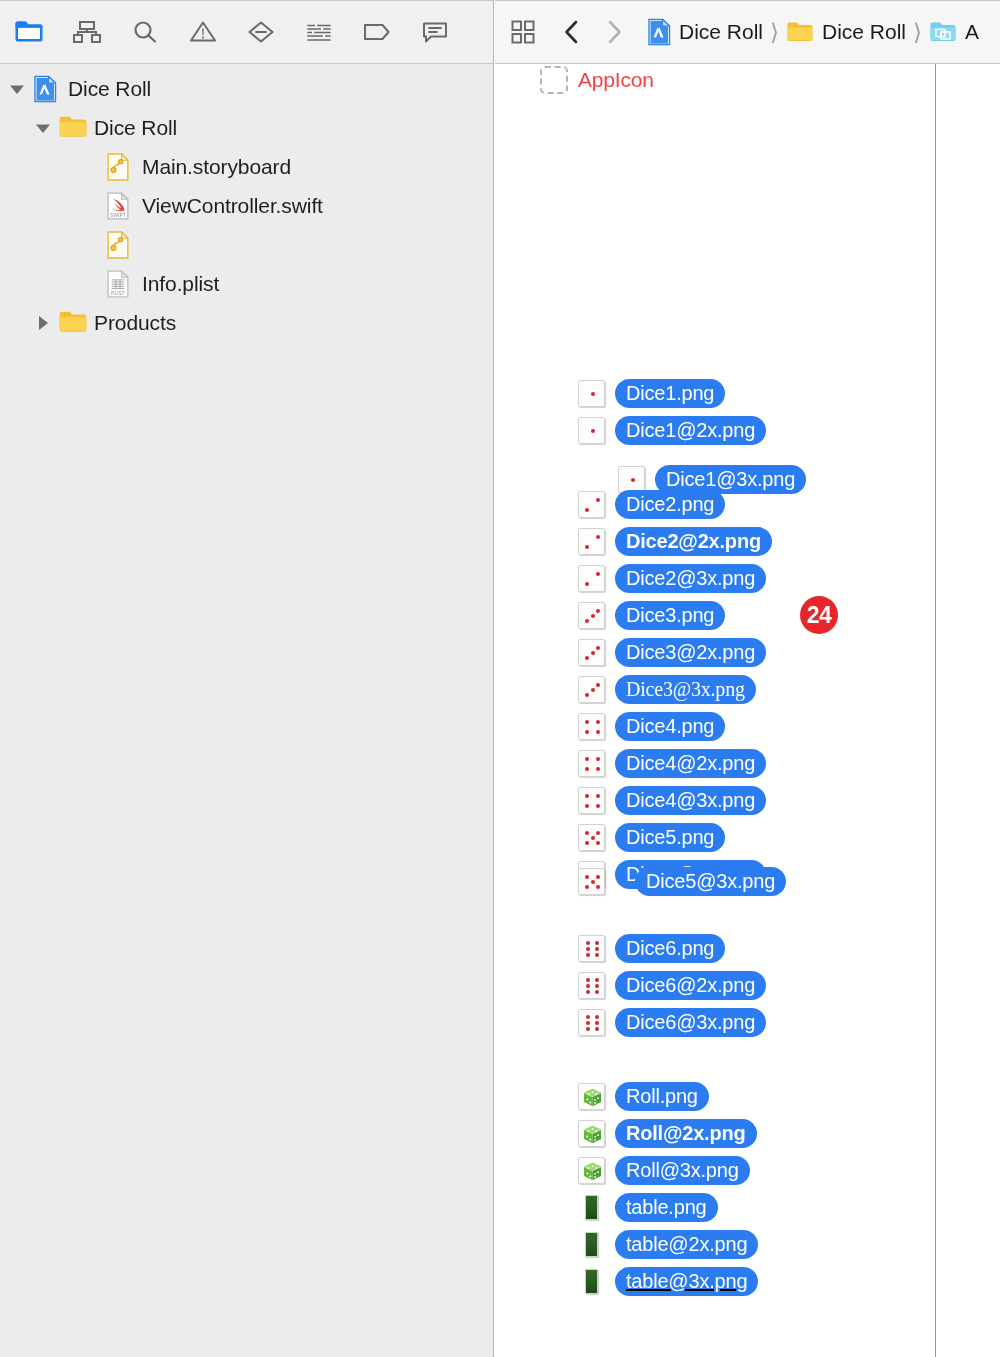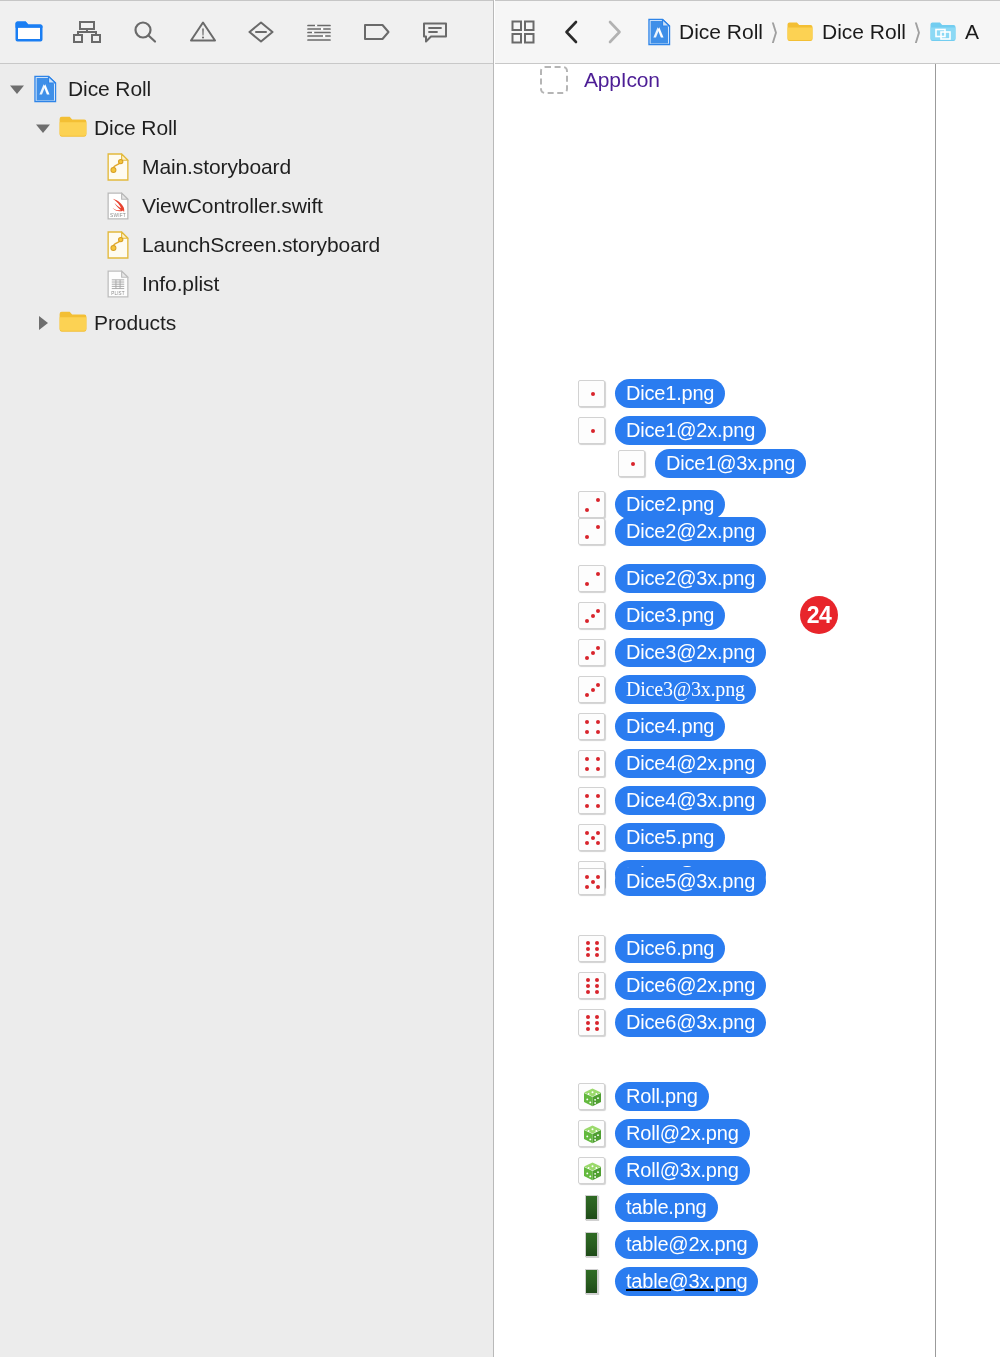--- a/index.html
+++ b/index.html
@@ -160,23 +160,22 @@
   }
   .appicon-well {
     width: 28px; height: 28px;
     border: 2px dashed #b5b5b5;
     border-radius: 5px;
     margin-right: 10px;
     background: #ffffff;
   }
   .appicon-label {
     font-size: 21px;
-    color: #4c1d95;
+    color: #ef4444;
     letter-spacing: -0.2px;
-    margin-left: 6px;
   }
 
   
   .asset-list { position: absolute; left: 0; top: 0; width: 100%; }
 
   .asset-row {
     position: absolute;
     left: 83px;
     height: 30px;
     display: flex;
@@ -413,21 +412,20 @@
             <svg width="24" height="28" viewBox="0 0 22 27">
       <path d="M1.5 1h13L20.5 7v19H1.5z" fill="#fefbf0" stroke="#e2b93c" stroke-width="1.3"></path>
       <path d="M14.5 1L20.5 7h-6z" fill="#fdf0c8" stroke="#e2b93c" stroke-width="1.1" stroke-linejoin="round"></path>
       <g fill="none" stroke="#e2a92c" stroke-width="1.4">
         <path d="M13.5 8.5c0 3-7 2.5-7 6.5"></path>
       </g>
       <circle cx="13.6" cy="8.3" r="2.1" fill="#f5c53a" stroke="#d79f24" stroke-width="1"></circle>
       <circle cx="6.6" cy="16.4" r="2.4" fill="#f5c53a" stroke="#d79f24" stroke-width="1"></circle>
     </svg>
           </span>
-          <span>LaunchScreen.storyboard</span>
         </div>
         <div class="tree-row indent-2">
           <span class="disc">
             <svg width="22" height="22" viewBox="0 0 22 22"></svg>
           </span>
           <span class="tree-icon">
             <svg width="24" height="28" viewBox="0 0 22 27">
       <path d="M1.5 1h13L20.5 7v19H1.5z" fill="#fdfdfd" stroke="#bdbdbd" stroke-width="1.2"></path>
       <path d="M14.5 1L20.5 7h-6z" fill="#e8e8e8" stroke="#bdbdbd" stroke-width="1.1" stroke-linejoin="round"></path>
       <g stroke="#a6a6a6" stroke-width="0.9">
@@ -544,38 +542,38 @@
             <span class="pill">Dice1.png</span>
           </div>
           <div class="asset-row" style="top: 351px;">
             <div class="asset-thumb">
               <div class="die">
                 <span class="pip" style="left: 8.5px; top: 8.5px;"></span>
               </div>
             </div>
             <span class="pill">Dice1@2x.png</span>
           </div>
-          <div class="asset-row" style="top: 384px; padding-left: 40px;">
+          <div class="asset-row" style="top: 400px; padding-left: 40px;">
             <div class="asset-thumb">
               <div class="die">
                 <span class="pip" style="left: 8.5px; top: 8.5px;"></span>
               </div>
             </div>
             <span class="pill">Dice1@3x.png</span>
           </div>
           <div class="asset-row" style="top: 425px;">
             <div class="asset-thumb">
               <div class="die">
                 <span class="pip" style="left: 13.54px; top: 3.46px;"></span>
                 <span class="pip" style="left: 3.46px; top: 13.54px;"></span>
               </div>
             </div>
             <span class="pill">Dice2.png</span>
           </div>
-          <div class="asset-row" style="top: 452px;">
+          <div class="asset-row" style="top: 462px; font-weight: bold;">
             <div class="asset-thumb">
               <div class="die">
                 <span class="pip" style="left: 13.54px; top: 3.46px;"></span>
                 <span class="pip" style="left: 3.46px; top: 13.54px;"></span>
               </div>
             </div>
             <span class="pill">Dice2@2x.png</span>
           </div>
           <div class="asset-row" style="top: 499px;">
             <div class="asset-thumb">
@@ -666,21 +664,21 @@
               <div class="die">
                 <span class="pip" style="left: 3.04px; top: 3.04px;"></span>
                 <span class="pip" style="left: 13.96px; top: 3.04px;"></span>
                 <span class="pip" style="left: 8.5px; top: 8.5px;"></span>
                 <span class="pip" style="left: 3.04px; top: 13.96px;"></span>
                 <span class="pip" style="left: 13.96px; top: 13.96px;"></span>
               </div>
             </div>
             <span class="pill">Dice5@2x.png</span>
           </div>
-          <div class="asset-row" style="top: 802px;">
+          <div class="asset-row" style="top: 802px; gap: 20px;">
             <div class="asset-thumb">
               <div class="die">
                 <span class="pip" style="left: 3.04px; top: 3.04px;"></span>
                 <span class="pip" style="left: 13.96px; top: 3.04px;"></span>
                 <span class="pip" style="left: 8.5px; top: 8.5px;"></span>
                 <span class="pip" style="left: 3.04px; top: 13.96px;"></span>
                 <span class="pip" style="left: 13.96px; top: 13.96px;"></span>
               </div>
             </div>
             <span class="pill">Dice5@3x.png</span>
@@ -737,21 +735,21 @@
       <circle cx="5.3" cy="12.4" r="0.95"></circle>
                     <circle cx="8.3" cy="15.4" r="0.95"></circle>
       <circle cx="13.1" cy="12.8" r="0.9"></circle>
                     <circle cx="16" cy="11.2" r="0.9"></circle>
                     <circle cx="13.1" cy="16" r="0.9"></circle>
     </g>
   </svg></div>
             </div>
             <span class="pill">Roll.png</span>
           </div>
-          <div class="asset-row" style="top: 1054px;">
+          <div class="asset-row" style="top: 1054px; font-weight: bold;">
             <div class="asset-thumb">
               <div style="position: absolute; left: 3px; top: 3px; width: 21px; height: 21px;"><svg class="cube-wrap" width="21" height="21" viewBox="0 0 21 21">
     <path d="M10.5 1.6L19 5.6l-8.5 4-8.5-4z" fill="#9ad96b"></path>
     <path d="M2 5.9v9.1l8.5 4.3V10z" fill="#63b93e"></path>
     <path d="M19 5.9v9.1l-8.5 4.3V10z" fill="#4f9f31"></path>
     <g fill="#ffffff">
       <circle cx="10.5" cy="5.2" r="1"></circle>
                     <circle cx="6.6" cy="7" r="0.9"></circle>
                     <circle cx="14.3" cy="7" r="0.9"></circle>
       <circle cx="5.3" cy="12.4" r="0.95"></circle>

